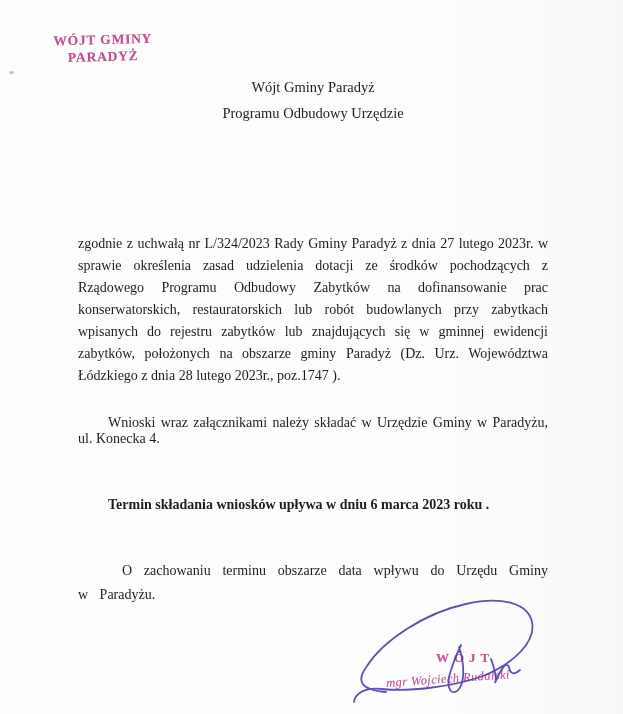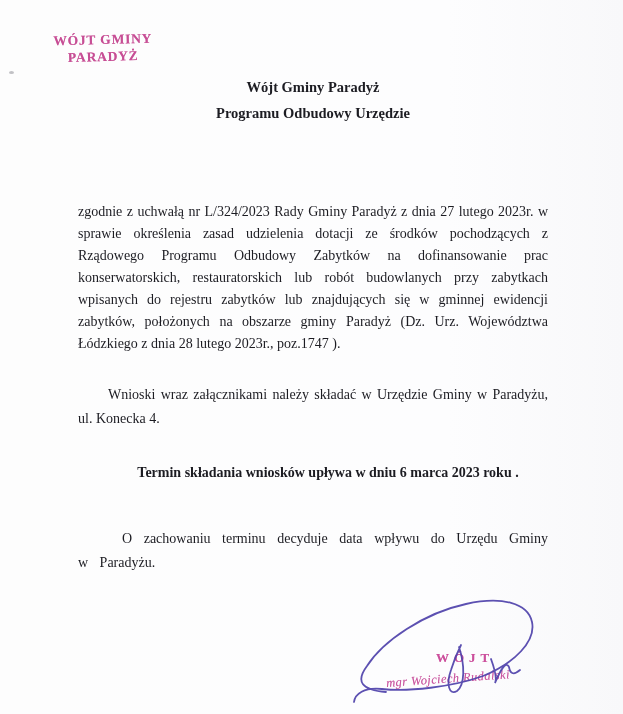--- a/index.html
+++ b/index.html
@@ -15,26 +15,26 @@
     text-align:center; font-weight:700; font-size:13.5px; line-height:17px;
     letter-spacing:0.8px; transform:rotate(-1.5deg);
     text-shadow:0 0 0.6px rgba(201,75,148,0.55);
   }
   .scan-speck {
     position:absolute; left:9px; top:71px; width:5px; height:3px;
     background:#8f8f98; border-radius:50%; opacity:0.55;
   }
   .doc-title {
     position:absolute; left:78px; top:74px; width:470px;
-    text-align:center; font-weight:700; font-size:14.5px; line-height:26px;
+    text-align:center; font-weight:400; font-size:14.5px; line-height:26px;
   }
-  .para { position:absolute; left:78px; width:470px; font-size:14px; text-align:justify; }
+  .para { position:absolute; left:78px; width:470px; font-size:14px; text-align:justify;margin-top:32px; }
   .para-resolution { top:201px; line-height:22px; }
-  .para-submission { top:383px; line-height:24px; text-indent:30px; }
-  .para-deadline   { top:461px; line-height:24px; text-indent:30px; font-weight:700; text-align:center; }
+  .para-submission { top:383px; line-height:16px; text-indent:30px; }
+  .para-deadline   { top:461px; line-height:24px; text-indent:30px; font-weight:700; text-align:left; }
   .para-validity   { top:527px; line-height:24px; text-indent:44px; word-spacing:8px; }
   
   .signature-block { position:absolute; left:352px; top:596px; width:218px; height:112px; }
   .sig-stamp-title {
     position:absolute; left:84px; top:54px;
     font-weight:700; font-size:13px; letter-spacing:5px;
     text-shadow:0 0 0.6px rgba(204,79,156,0.5);
   }
   .sig-stamp-name {
     position:absolute; left:34px; top:74px; width:170px;
@@ -60,21 +60,21 @@
     <div>Wójt Gminy Paradyż</div>
     <div>Programu Odbudowy Urzędzie</div>
   </div>
 
   <div class="para para-resolution">zgodnie z uchwałą nr L/324/2023 Rady Gminy Paradyż z dnia 27 lutego 2023r. w sprawie określenia zasad udzielenia dotacji ze środków pochodzących z Rządowego Programu Odbudowy Zabytków na dofinansowanie prac konserwatorskich, restauratorskich lub robót budowlanych przy zabytkach wpisanych do rejestru zabytków lub znajdujących się w gminnej ewidencji zabytków, położonych na obszarze gminy Paradyż (Dz. Urz. Województwa Łódzkiego z dnia 28 lutego 2023r., poz.1747 ).</div>
 
   <div class="para para-submission">Wnioski wraz załącznikami należy składać w Urzędzie Gminy w Paradyżu, ul. Konecka 4.</div>
 
   <div class="para para-deadline">Termin składania wniosków upływa w dniu 6 marca 2023 roku .</div>
 
-  <div class="para para-validity">O zachowaniu terminu decyduje data wpływu do Urzędu Gminy w Paradyżu.</div>
+  <div class="para para-validity">O zachowaniu terminu obszarze data wpływu do Urzędu Gminy w Paradyżu.</div>
 
   <div class="signature-block">
     <div class="sig-stamp-title" style="color:#cc4f9c;">WÓJT</div>
     <div class="sig-stamp-name" style="color:#c9549e;">mgr Wojciech Rudalski</div>
     <svg class="pen-svg" viewBox="0 0 218 112" xmlns="http://www.w3.org/2000/svg">
       <g fill="none" stroke="#4f42ab" stroke-width="1.8" stroke-linecap="round" opacity="0.92">
         <path d="M 34 96 C 10 94 3 86 15 70 C 31 45 72 17 114 8 C 150 0 176 7 180 26 C 184 45 163 67 131 80 C 100 91 56 96 30 93 C 12 91 3 98 2 106"></path>
         <path d="M 107 51 C 113 69 113 89 105 95 C 97 100 94 88 99 74 C 102 64 106 55 109 49"></path>
         <path d="M 139 63 C 143 74 145 83 143 87 C 148 75 154 64 157 71 C 158 77 161 80 168 74"></path>
       </g>

